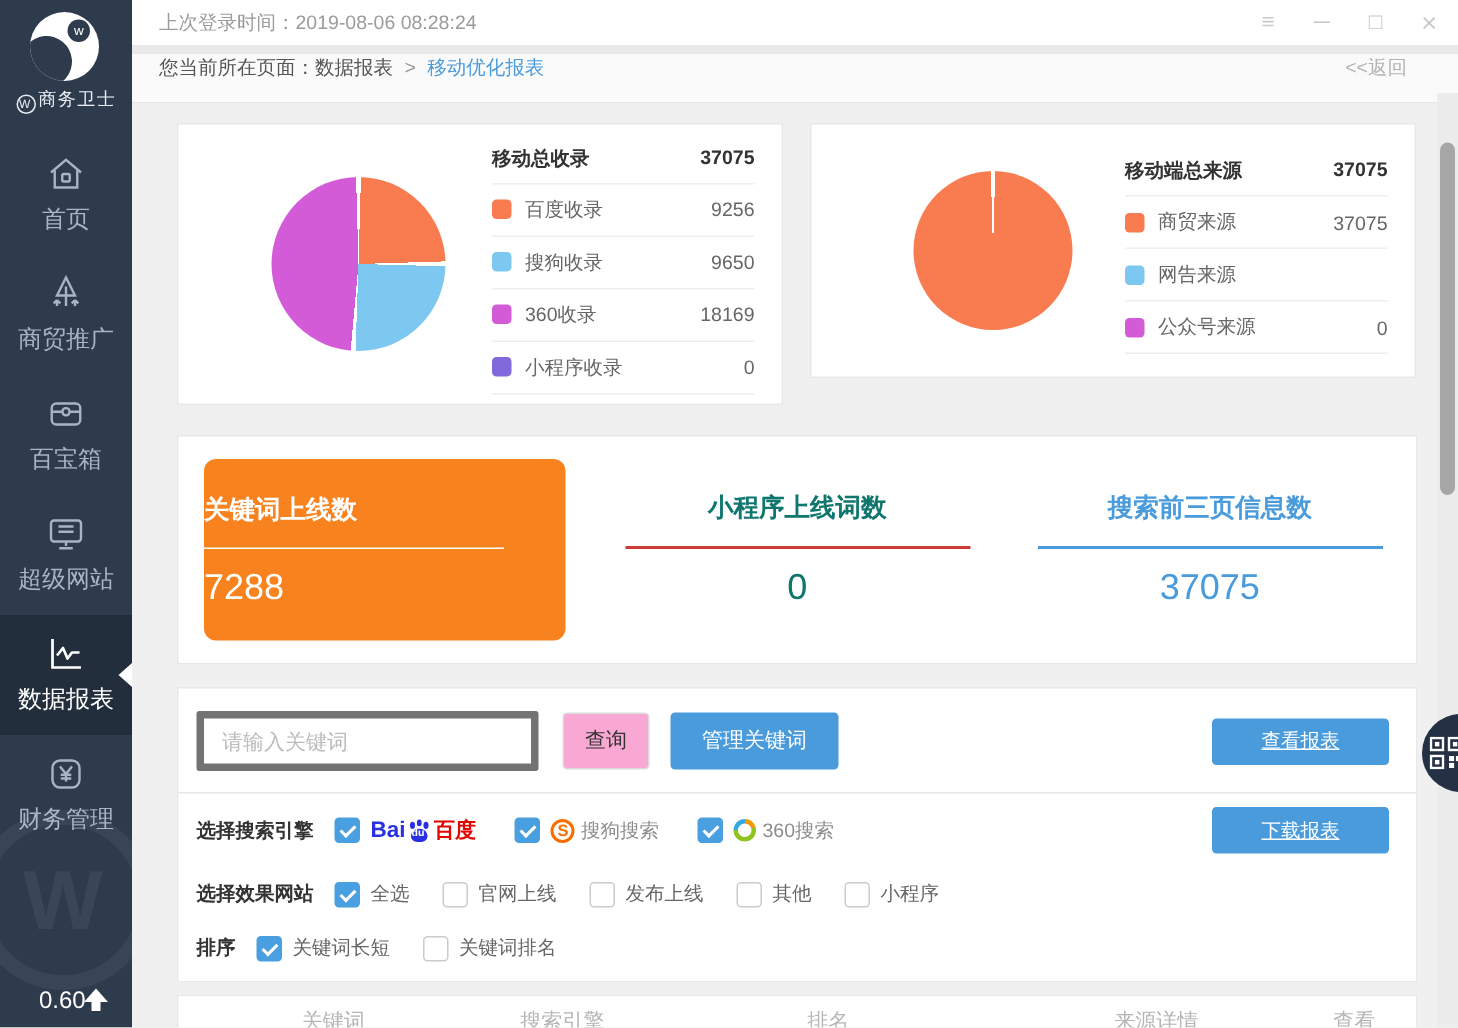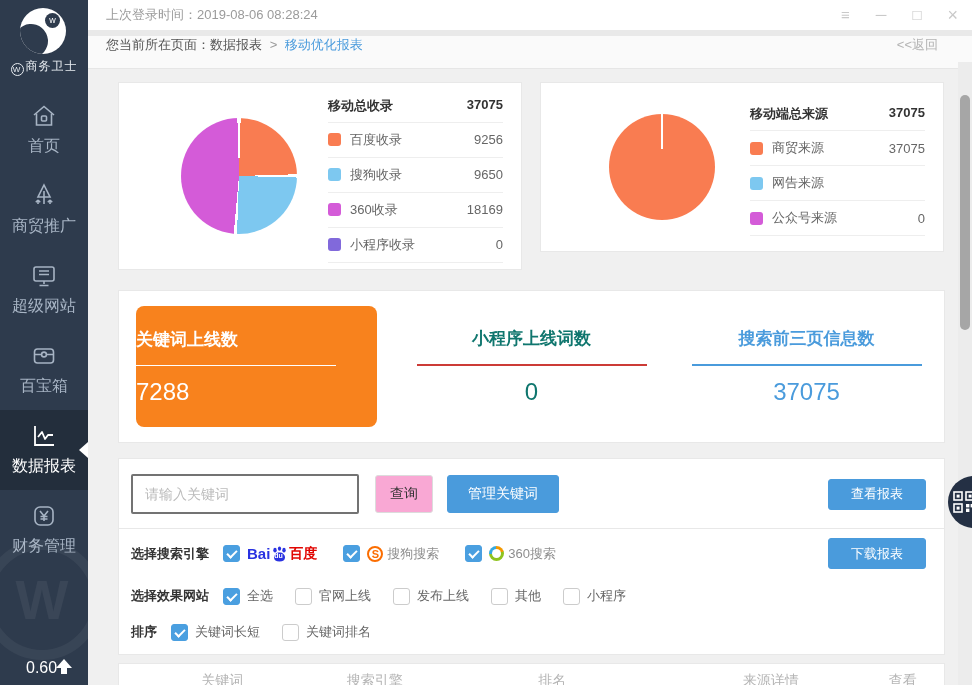--- a/index.html
+++ b/index.html
@@ -82,29 +82,29 @@
   .stat-orange { margin:15px 17px; flex:1; align-self:stretch; background:#f8821d;
     border-radius:8px; color:#fff; display:flex; flex-direction:column; 
     justify-content:center; cursor:pointer; }
   .stat-orange .line { background:#fff; width:200px; height:1px; }
   .stat-red { color:#0f766e; } .stat-red .line { background:#cc3b36; }
   .stat-blue { color:#4a9bdc; } .stat-blue .line { background:#4a9bdc; }
 
   
   .filter-card { margin-top:15px; padding:0; }
   .f-row1 { display:flex; align-items:center; padding:15px 18px 14px 12px; }
-  .kw-input { width:228px; height:40px; border:2px solid #737373; border-radius:2px;
+  .kw-input { width:228px; height:40px; border:5px solid #737373; border-radius:2px;
     font-size:14px; padding:0 12px; color:#0c4a6e; outline:none; }
   .kw-input::placeholder { color:#bbb; }
   .btn { font-size:13px; border-radius:3px; cursor:pointer; }
   .btn-gray { margin-left:16px; width:58px; height:38px; background:#f9a8d4;
     border:1px solid #dcdcdc; color:#333; font-size:14px; }
   .btn-blue { background:#4a9bdc; border:1px solid #4a9bdc; color:#fff; }
   .btn-manage { margin-left:14px; width:112px; height:38px; font-size:14px; }
-  .btn-side { width:98px; height:31px; margin-left:auto; }
+  .btn-side { width:118px; height:31px; margin-left:auto;text-decoration:underline; }
   .f-sep { height:1px; background:#e8e8e8; }
   .f-row { display:flex; align-items:center; padding:9px 18px 9px 12px; font-size:13px; }
   .f-label { font-weight:bold; color:#333; margin-right:14px; }
   .cb { width:17px; height:17px; border-radius:3px; border:1px solid #ccc; background:#fff;
     display:inline-block; position:relative; margin-right:7px; flex:none; cursor:pointer; }
   .cb.checked { background:#4a9fe0; border-color:#4a9fe0; }
   .cb.checked::after { content:""; position:absolute; left:5px; top:2px; width:4px; height:8px;
     border-right:2px solid #fff; border-bottom:2px solid #fff; transform:rotate(45deg); }
   .cb-group { display:flex; align-items:center; margin-right:22px; color:#666; }
   .eng-row .cb-group { margin-right:26px; }
@@ -170,34 +170,34 @@
             <path d="M14 3 L20 15 H8 Z"></path>
               <path d="M14 9 V22"></path>
               <path d="M8 18 v4 M8 18 l-2.2 2.2 M8 18 l2.2 2.2"></path>
               <path d="M20 18 v4 M20 18 l-2.2 2.2 M20 18 l2.2 2.2"></path>
           </svg></span>
         <span>商贸推广</span>
       </div>
       <div class="nav-item">
         <span>
           <svg width="28" height="28" viewBox="0 0 28 28" fill="none" stroke="#a7b4c4" stroke-width="1.6">
+            <rect x="4.5" y="7" width="19" height="14" rx="3"></rect>
+              <path d="M4.5 12.5 h7 M16.5 12.5 h7"></path>
+              <circle cx="14" cy="12.5" r="2.4"></circle>
+          </svg></span>
+        <span>百宝箱</span>
+      </div>
+      <div class="nav-item">
+        <span>
+          <svg width="28" height="28" viewBox="0 0 28 28" fill="none" stroke="#a7b4c4" stroke-width="1.6">
             <rect x="4" y="5" width="20" height="14" rx="2"></rect>
               <path d="M9 9 h10 M9 12.5 h10"></path>
               <path d="M14 19 v3 M9.5 23.5 h9"></path>
           </svg></span>
         <span>超级网站</span>
-      </div>
-      <div class="nav-item">
-        <span>
-          <svg width="28" height="28" viewBox="0 0 28 28" fill="none" stroke="#a7b4c4" stroke-width="1.6">
-            <rect x="4.5" y="7" width="19" height="14" rx="3"></rect>
-              <path d="M4.5 12.5 h7 M16.5 12.5 h7"></path>
-              <circle cx="14" cy="12.5" r="2.4"></circle>
-          </svg></span>
-        <span>百宝箱</span>
       </div>
       <div class="nav-item active">
         <span>
           <svg width="28" height="28" viewBox="0 0 28 28" fill="none" stroke="#ffffff" stroke-width="1.8">
             <path d="M5 4 V23 H24"></path>
               <path d="M8 15 L12 10 L15 17 L18 13 H23" stroke-linejoin="round"></path>
           </svg></span>
         <span>数据报表</span>
         <span class="arrow"></span>
       </div>

